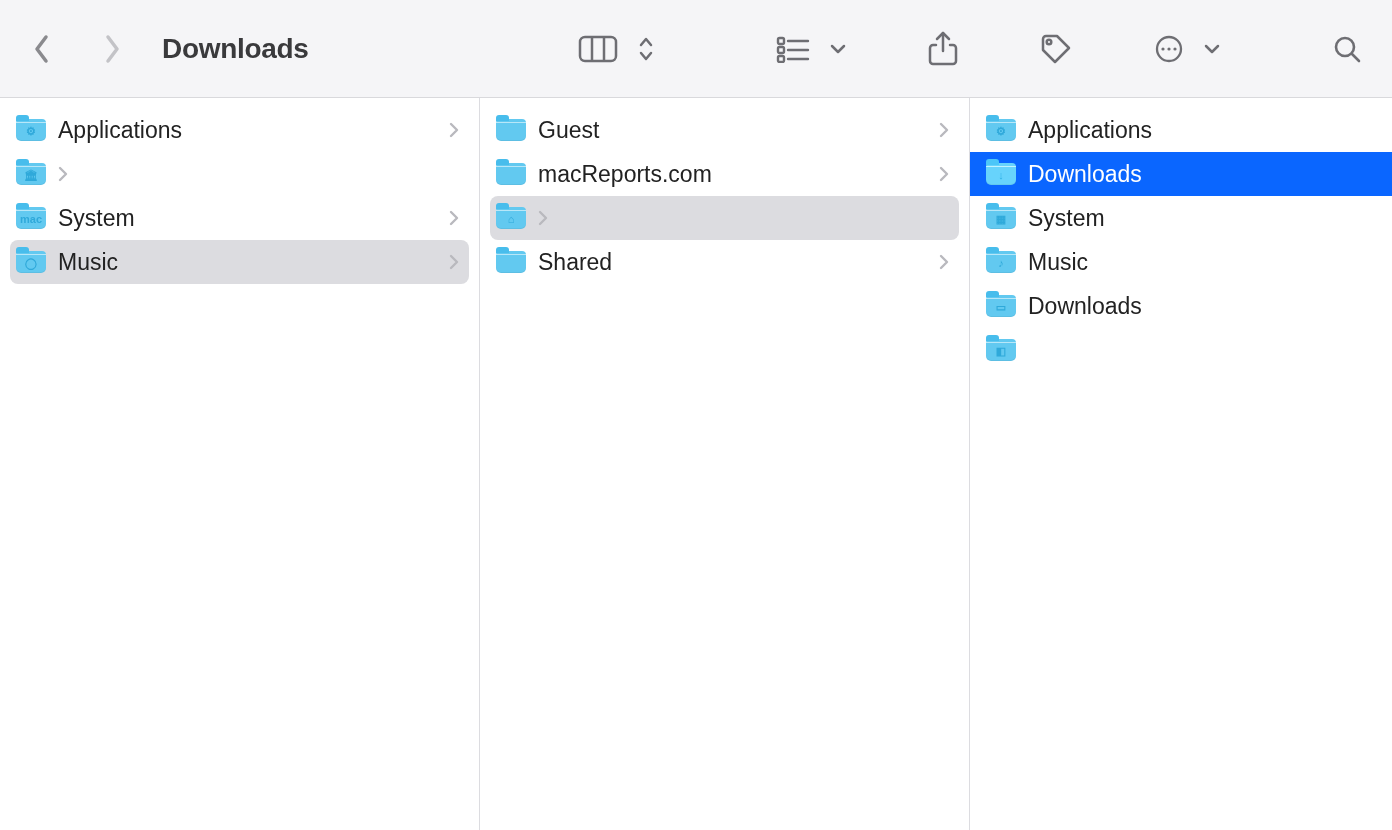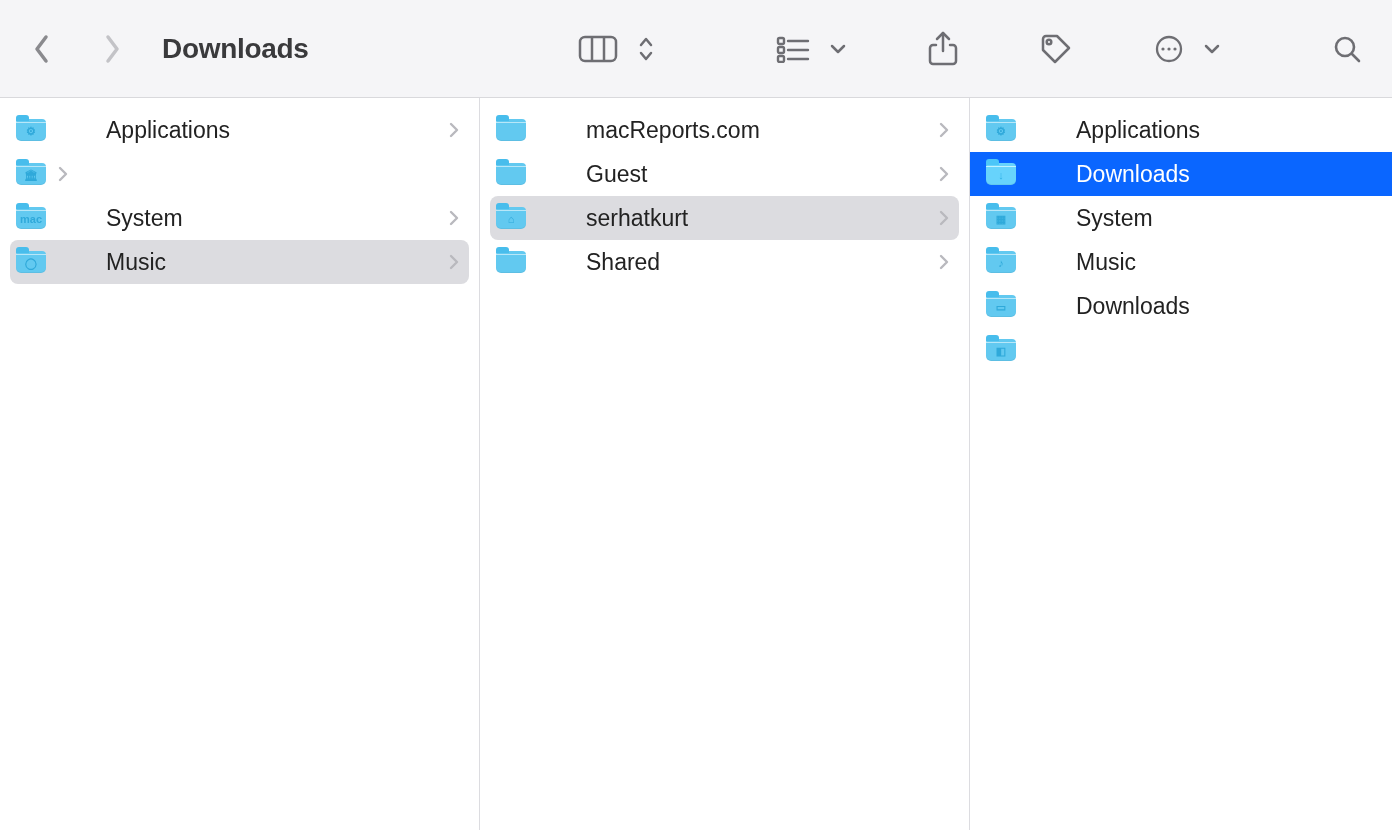--- a/index.html
+++ b/index.html
@@ -64,21 +64,21 @@
     font-size: 23px;
     color: #222;
     cursor: default;
   }
   .row .icon-slot {
     width: 34px; height: 30px;
     display: flex; align-items: center; justify-content: center;
     margin-right: 10px;
     flex-shrink: 0;
   }
-  .row .label { flex: 1; white-space: nowrap; overflow: hidden; text-overflow: ellipsis; margin-left: 48px; }
+  .row .label { flex: 1; white-space: nowrap; overflow: hidden; text-overflow: ellipsis; }
   .row .chev { flex-shrink: 0; display:flex; align-items:center; }
   .row.path-selected { background: #dcdce0; }
   .row.selected { background: #0a66ff; color: #ffffff; border-radius: 0; margin: 0; padding-left: 14px; padding-right: 20px; }
   .row.selected .label { color: #ffffff; }
 
   
   .folder {
     width: 30px; height: 22px;
     background: #62c9f0;
     border-radius: 4px 4px 5px 5px;
@@ -290,55 +290,54 @@
             <polyline points="2,2 8,8 2,14" stroke="#b9b9be" stroke-width="2.4" stroke-linecap="round" stroke-linejoin="round"></polyline>
           </svg>
         </div>
       </div>
     </div>
     <div class="col col-1">
       <div class="row">
         <div class="icon-slot">
           <div class="folder"></div>
         </div>
+        <div class="label">Guest</div>
+        <div class="chev">
+          <svg width="10" height="16" viewBox="0 0 10 16" fill="none">
+            <polyline points="2,2 8,8 2,14" stroke="#b9b9be" stroke-width="2.4" stroke-linecap="round" stroke-linejoin="round"></polyline>
+          </svg>
+        </div>
+      </div>
+      <div class="row">
+        <div class="icon-slot">
+          <div class="folder"></div>
+        </div>
         <div class="label">macReports.com</div>
         <div class="chev">
           <svg width="10" height="16" viewBox="0 0 10 16" fill="none">
             <polyline points="2,2 8,8 2,14" stroke="#b9b9be" stroke-width="2.4" stroke-linecap="round" stroke-linejoin="round"></polyline>
           </svg>
         </div>
       </div>
+      <div class="row path-selected">
+        <div class="icon-slot">
+          <div class="folder">
+            <div class="glyph">⌂</div>
+          </div>
+        </div>
+        <div class="chev">
+          <svg width="10" height="16" viewBox="0 0 10 16" fill="none">
+            <polyline points="2,2 8,8 2,14" stroke="#b9b9be" stroke-width="2.4" stroke-linecap="round" stroke-linejoin="round"></polyline>
+          </svg>
+        </div>
+      </div>
       <div class="row">
         <div class="icon-slot">
           <div class="folder"></div>
         </div>
-        <div class="label">Guest</div>
-        <div class="chev">
-          <svg width="10" height="16" viewBox="0 0 10 16" fill="none">
-            <polyline points="2,2 8,8 2,14" stroke="#b9b9be" stroke-width="2.4" stroke-linecap="round" stroke-linejoin="round"></polyline>
-          </svg>
-        </div>
-      </div>
-      <div class="row path-selected">
-        <div class="icon-slot">
-          <div class="folder">
-            <div class="glyph">⌂</div>
-          </div>
-        </div>
-        <div class="label">serhatkurt</div>
-        <div class="chev">
-          <svg width="10" height="16" viewBox="0 0 10 16" fill="none">
-            <polyline points="2,2 8,8 2,14" stroke="#b9b9be" stroke-width="2.4" stroke-linecap="round" stroke-linejoin="round"></polyline>
-          </svg>
-        </div>
-      </div>
-      <div class="row">
-        <div class="icon-slot">
-          <div class="folder"></div>
-        </div>
         <div class="label">Shared</div>
         <div class="chev">
           <svg width="10" height="16" viewBox="0 0 10 16" fill="none">
             <polyline points="2,2 8,8 2,14" stroke="#b9b9be" stroke-width="2.4" stroke-linecap="round" stroke-linejoin="round"></polyline>
           </svg>
         </div>
       </div>
     </div>
     <div class="col col-2">
       <div class="row">

